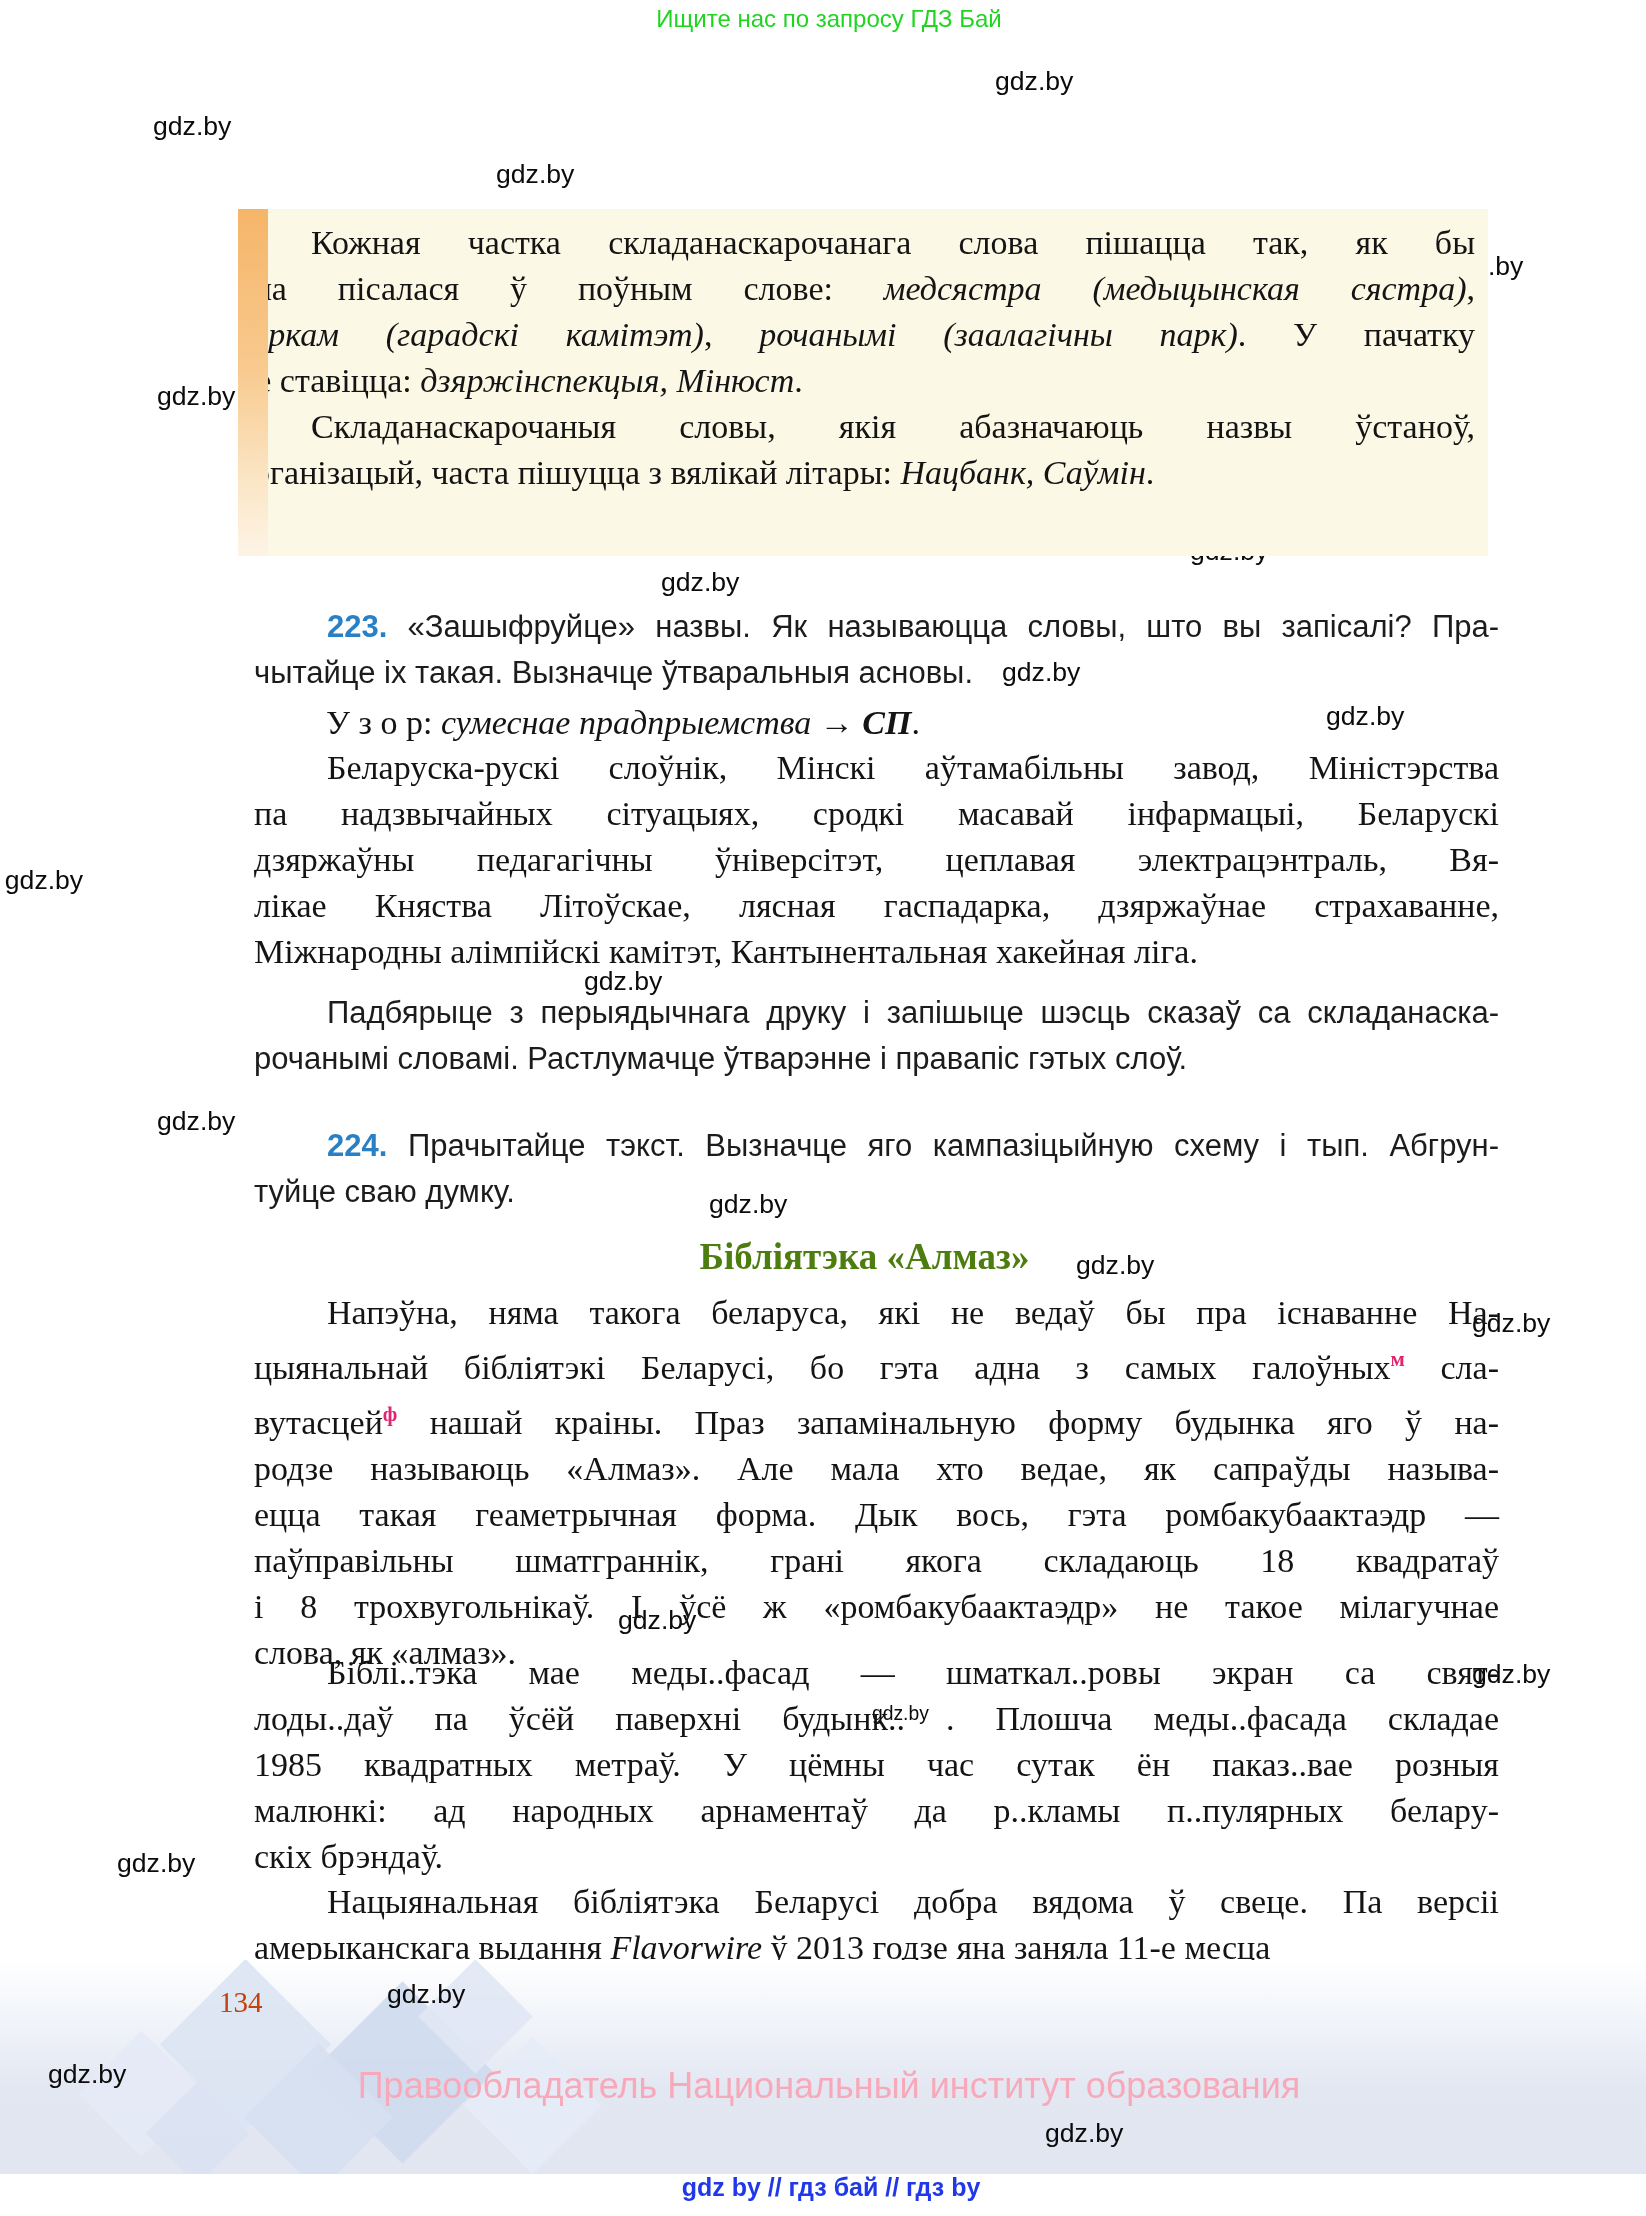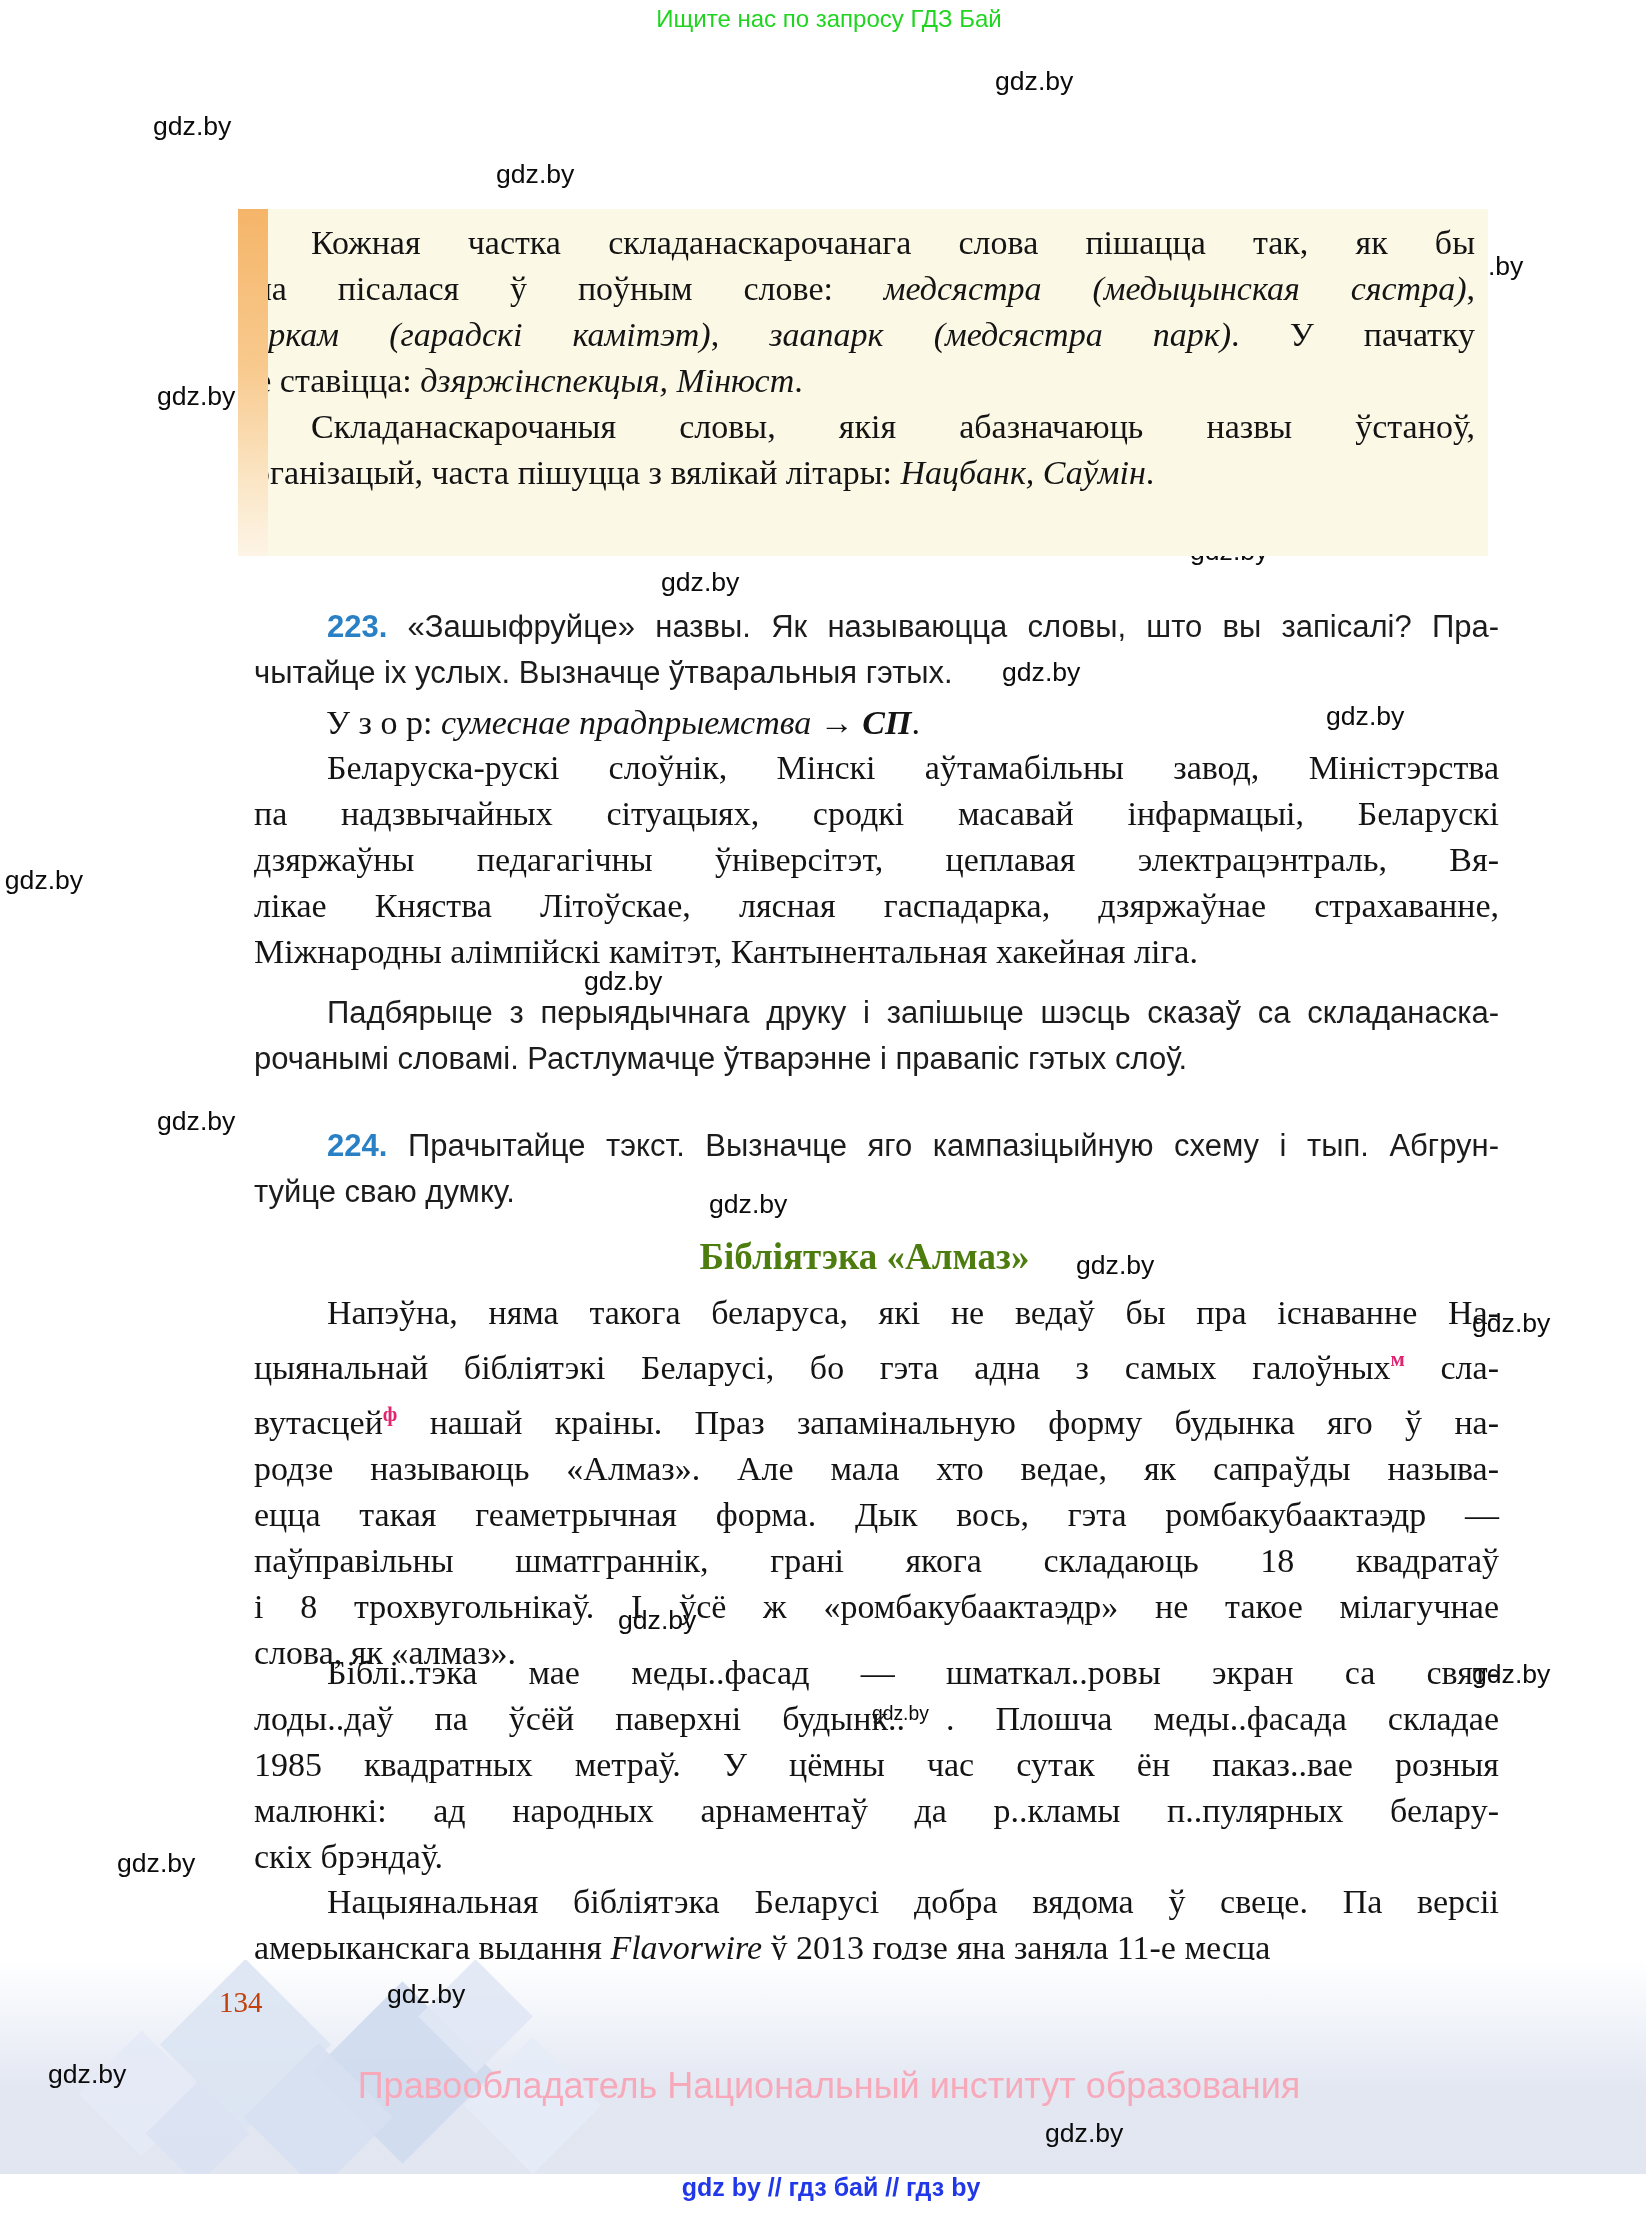--- a/index.html
+++ b/index.html
@@ -75,33 +75,33 @@
   <div class="wm" style="left:387px;top:1979px;z-index:5">gdz.by</div>
   <div class="wm" style="left:48px;top:2059px;z-index:5">gdz.by</div>
   <div class="wm" style="left:1045px;top:2118px;z-index:5">gdz.by</div>
 
   <div class="rulebox">
     <div class="rulebar"></div>
     <div class="ruletext">
       <div class="serif rich ind">
           <div class="tl">Кожная частка складанаскарочанага слова пішацца так, як бы</div>
           <div class="tl">яна пісалася ў поўным слове: <span class="i">медсястра (медыцынская сястра)</span>,</div>
-          <div class="tl"><span class="i">гаркам (гарадскі камітэт)</span>, <span class="i">заапарк (медсястра парк)</span>. У пачатку</div>
+          <div class="tl"><span class="i">гаркам (гарадскі камітэт)</span>, <span class="i">рочанымі (заалагічны парк)</span>. У пачатку</div>
           <div class="tl">не ставіцца: <span class="i">дзяржінспекцыя, Мінюст</span>.</div>
         </div>
       <div class="serif rich ind">
           <div class="tl">Складанаскарочаныя словы, якія абазначаюць назвы ўстаноў,</div>
           <div class="tl">арганізацый, часта пішуцца з вялікай літары: <span class="i">Нацбанк, Саўмін</span>.</div>
         </div>
     </div>
   </div>
 
   <div class="block sans rich ind" style="top:604px">
       <div class="tl"><span class="num">223. </span>«Зашыфруйце» назвы. Як называюцца словы, што вы запісалі? Пра-</div>
-      <div class="tl">чытайце іх услых. Вызначце ўтваральныя гэтых.</div>
+      <div class="tl">чытайце іх такая. Вызначце ўтваральныя асновы.</div>
     </div>
   <div class="block serif rich noj" style="top:700px;left:314px;width:1048px">
       <div class="tl">У з о р: <span class="i">сумеснае прадпрыемства</span> → <span class="bi">СП</span>.</div>
     </div>
   <div class="block serif rich ind" style="top:745px">
       <div class="tl">Беларуска-рускі слоўнік, Мінскі аўтамабільны завод, Міністэрства</div>
       <div class="tl">па надзвычайных сітуацыях, сродкі масавай інфармацыі, Беларускі</div>
       <div class="tl">дзяржаўны педагагічны ўніверсітэт, цеплавая электрацэнтраль, Вя-</div>
       <div class="tl">лікае Княства Літоўскае, лясная гаспадарка, дзяржаўнае страхаванне,</div>
       <div class="tl">Міжнародны алімпійскі камітэт, Кантынентальная хакейная ліга.</div>

